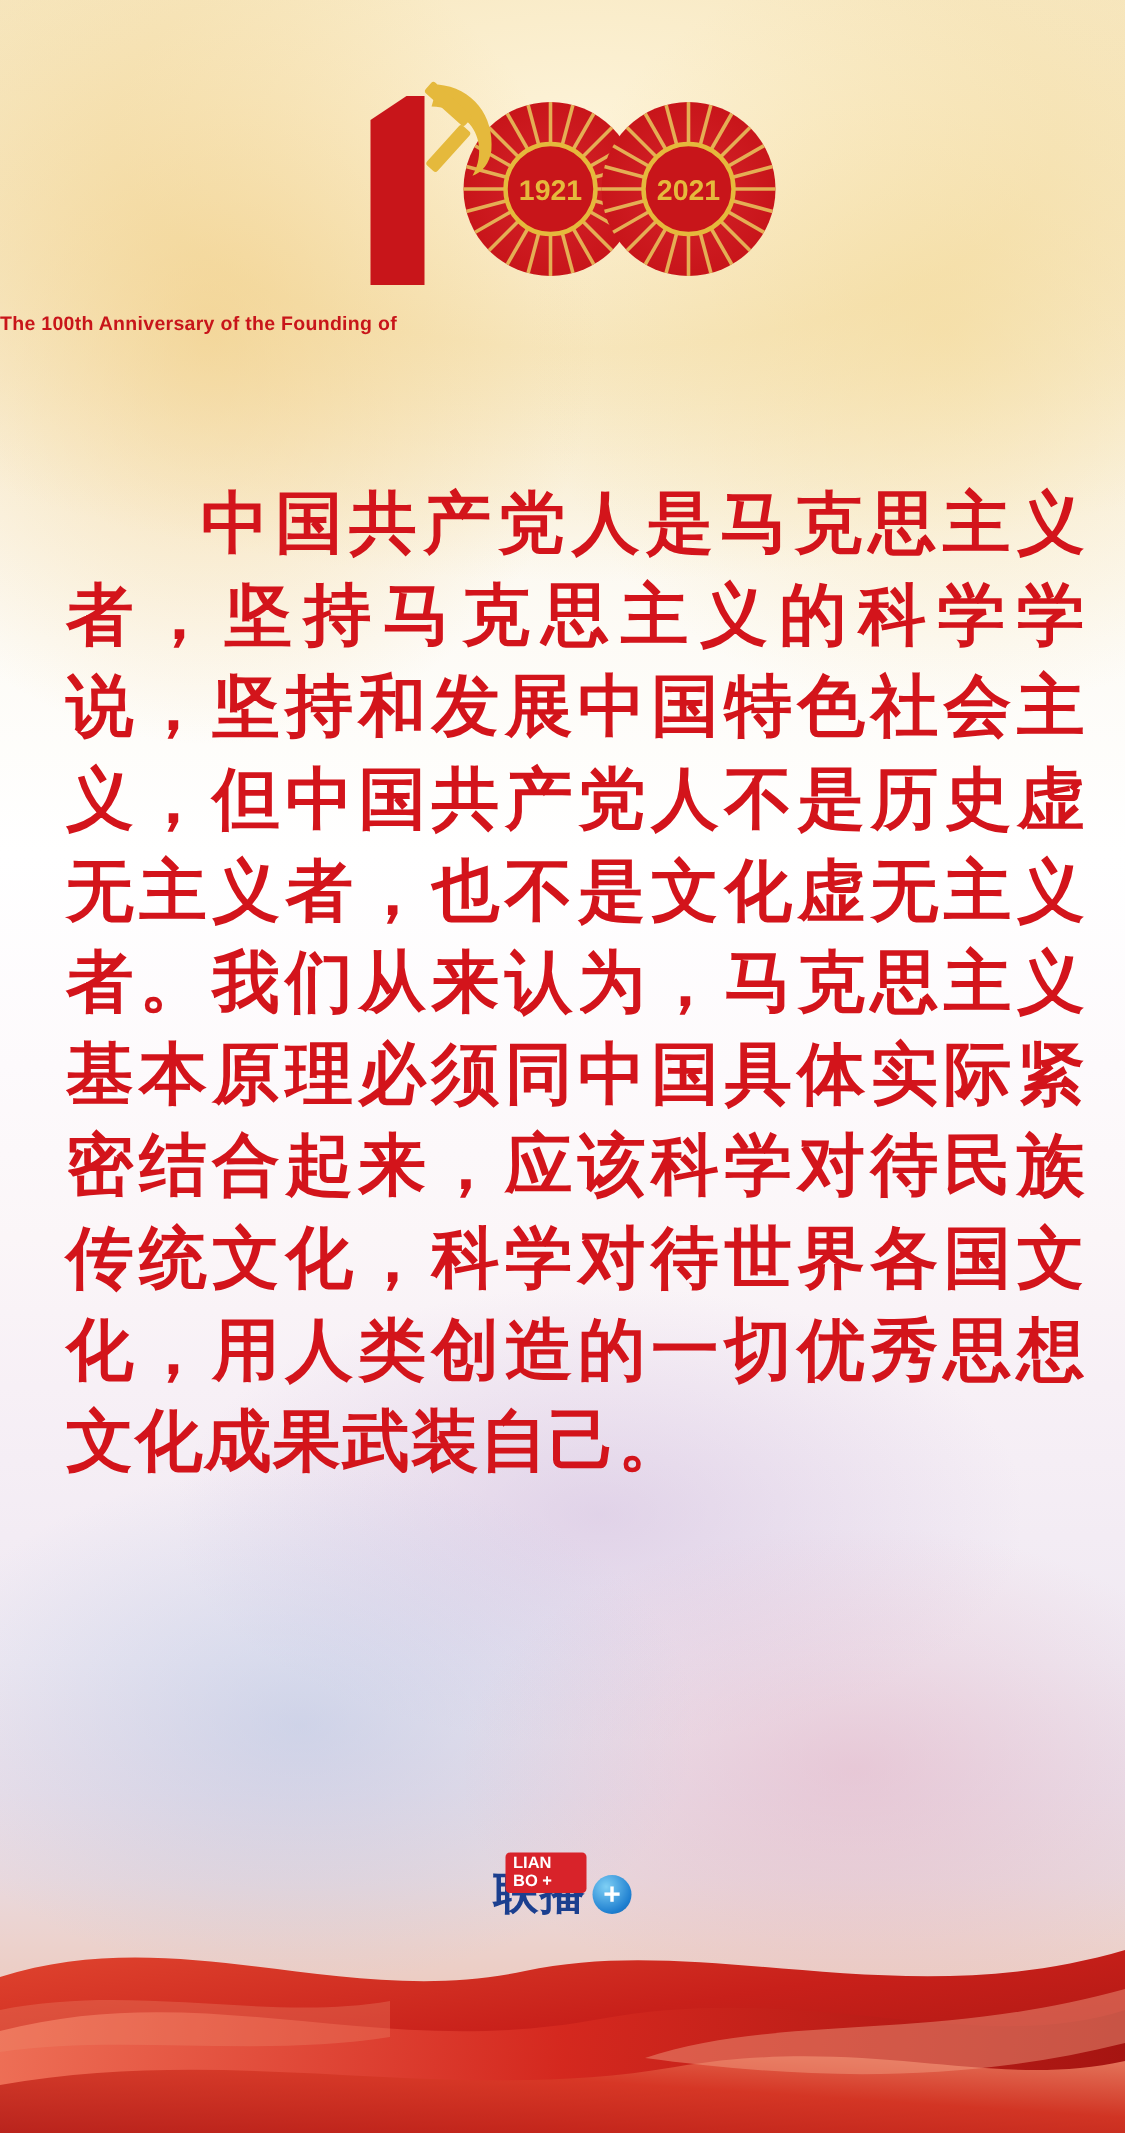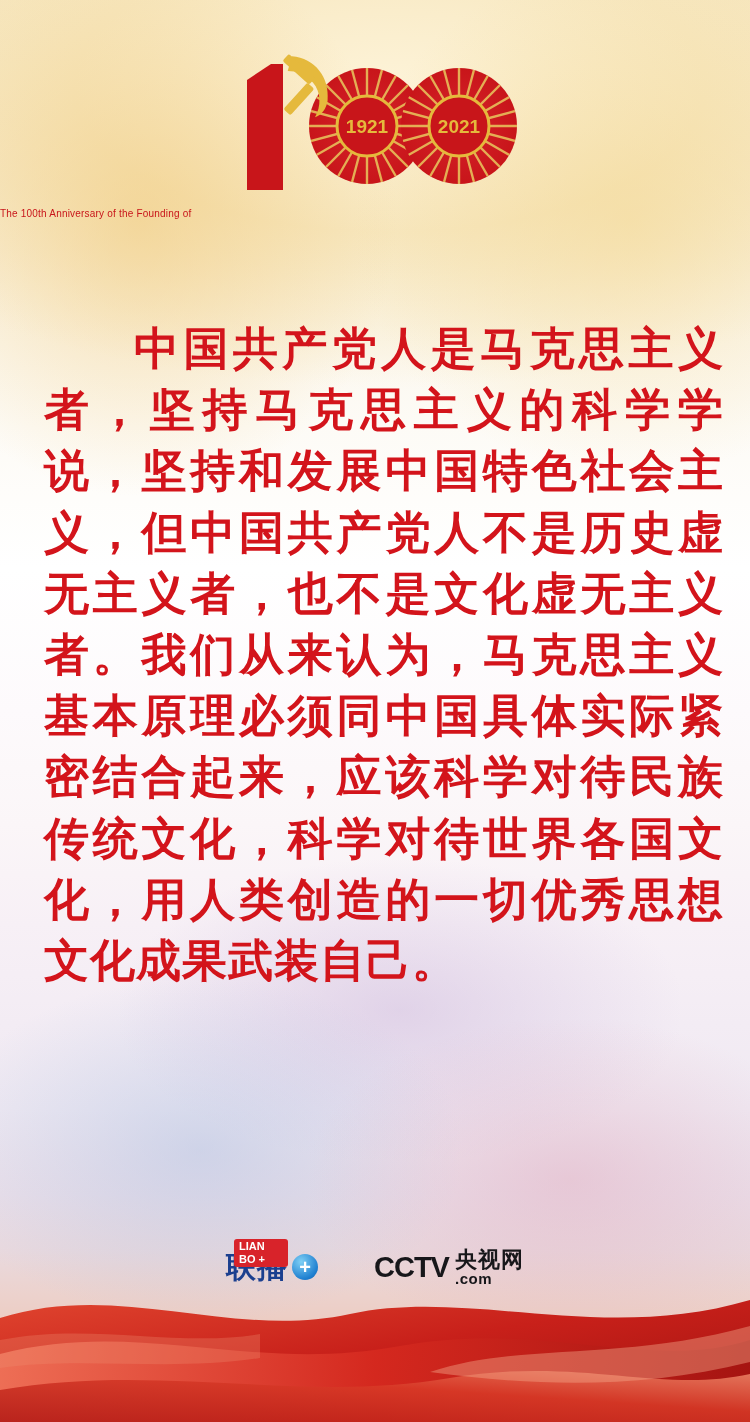--- a/index.html
+++ b/index.html
@@ -85,22 +85,22 @@
   }
   .emblem-title {
     margin-top: 12px;
     font-size: 21px;
     font-weight: bold;
     color: #c8151a;
     letter-spacing: 1px;
   }
   .emblem-sub {
     margin-top: 7px;
-    font-size: 10px;
-    font-weight: normal;
+    font-size: 13px;
+    font-weight: bold;
     color: #c8151a;
     line-height: 1.45;
     letter-spacing: .2px;
   }
 
   
   .quote {
     position: absolute;
     left: 44px;
     right: 26px;
@@ -311,27 +311,20 @@
 
   <div class="logos">
     <div class="logo-lianbo">
       <div class="lianbo-text">
         <span class="lianbo-tag">LIAN BO +</span>
         <span>联播</span>
       </div>
       <div class="lianbo-plus">+</div>
     </div>
 
-    <div class="logo-cctv">
-      <span class="cctv-mark">CCTV</span>
-      <span class="cctv-right">
-        <span class="cctv-cn">央视网</span>
-        <span class="cctv-com">.com</span>
-      </span>
-    </div>
   </div>
 
   <div class="ribbon">
     <svg width="750" height="200" viewBox="0 0 750 200">
       <defs>
         <linearGradient id="silk1" x1="0" y1="0" x2="1" y2="1">
           <stop offset="0%" stop-color="#e0452f"></stop>
           <stop offset="45%" stop-color="#c8201a"></stop>
           <stop offset="100%" stop-color="#9d120f"></stop>
         </linearGradient>

